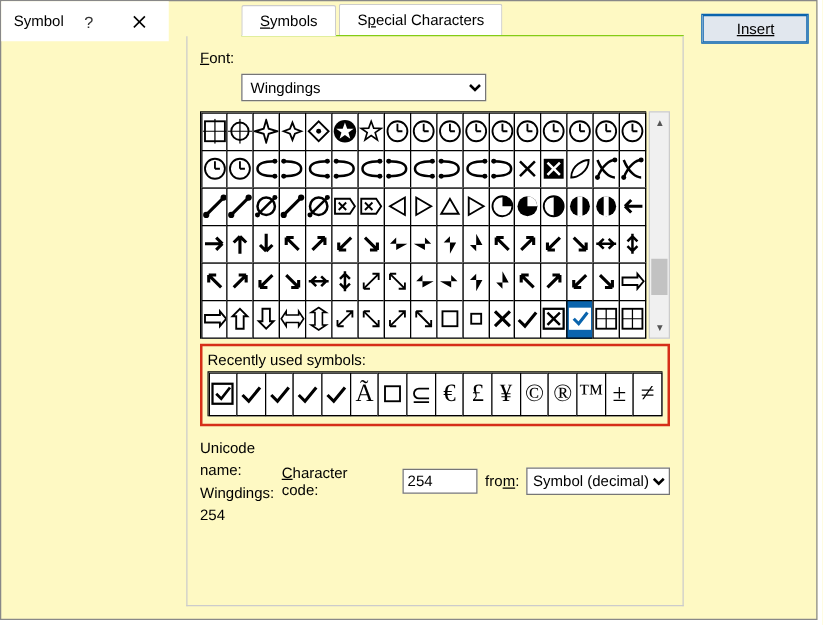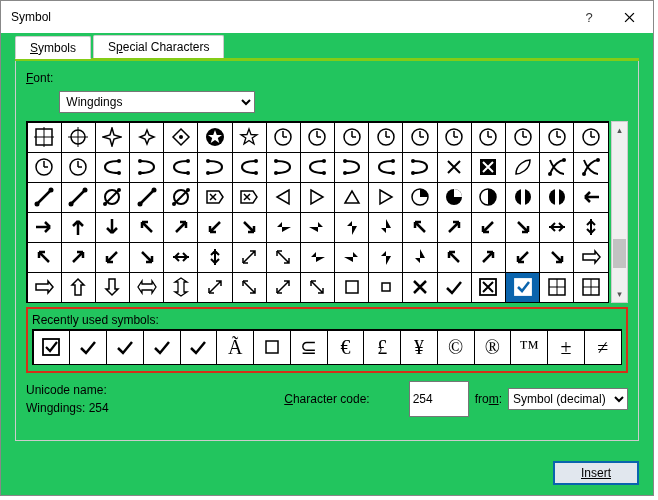--- a/index.html
+++ b/index.html
@@ -10,24 +10,24 @@
     background: #fff;
     color: #000;
     width: 658px;
     height: 500px;
     overflow: hidden;
   }
   .dialog {
     width: 654px;
     height: 496px;
     border: 1px solid #888;
-    background: #22c55e;
+    background: #fef9c3;
     position: relative;
     display: flex;
-    flex-direction: column;
+    flex-direction: row;
   }
   .titlebar {
     height: 32px;
     display: flex;
     align-items: center;
     padding: 0 4px 0 10px;
     background: #fff;
   }
   .titlebar .title { flex: 1; font-size: 12px; }
   .titlebar .btn {
@@ -38,23 +38,24 @@
   .btn.help { font-size: 13px; color:#333; }
   .btn.close svg { width:11px; height:11px; }
   .content {
     flex: 1;
     padding: 2px 14px 10px 14px;
     display: flex;
     flex-direction: column;
   }
   .tabs {
     display: flex;
-    border-bottom: 3px solid #84cc16;
+    border-bottom: 1px solid #84cc16;
     height: 26px;
     position: relative;
+    margin-left: 44px;
   }
   .tab {
     padding: 4px 14px;
     border: 1px solid #ccc;
     border-bottom: none;
     background: #fff;
     font-family: inherit;
     font-size: 12px;
     color: #000;
     position: relative;
@@ -162,21 +163,21 @@
   .rcell svg { width:20px; height:20px; }
   .info-row {
     margin-top: 8px;
     display: flex;
     align-items: center;
     gap: 6px;
   }
   .unicode-block { flex:1; font-size:12px; line-height:1.5; }
   input.code {
     width: 60px;
-    height: 36px;
+    height: 20px;
     border: 1px solid #767676;
     font: inherit;
     padding: 1px 3px;
     margin-left: 33px;
   }
   select.from {
     width: 120px;
     height: 22px;
     border: 1px solid #767676;
     background: #fff;

